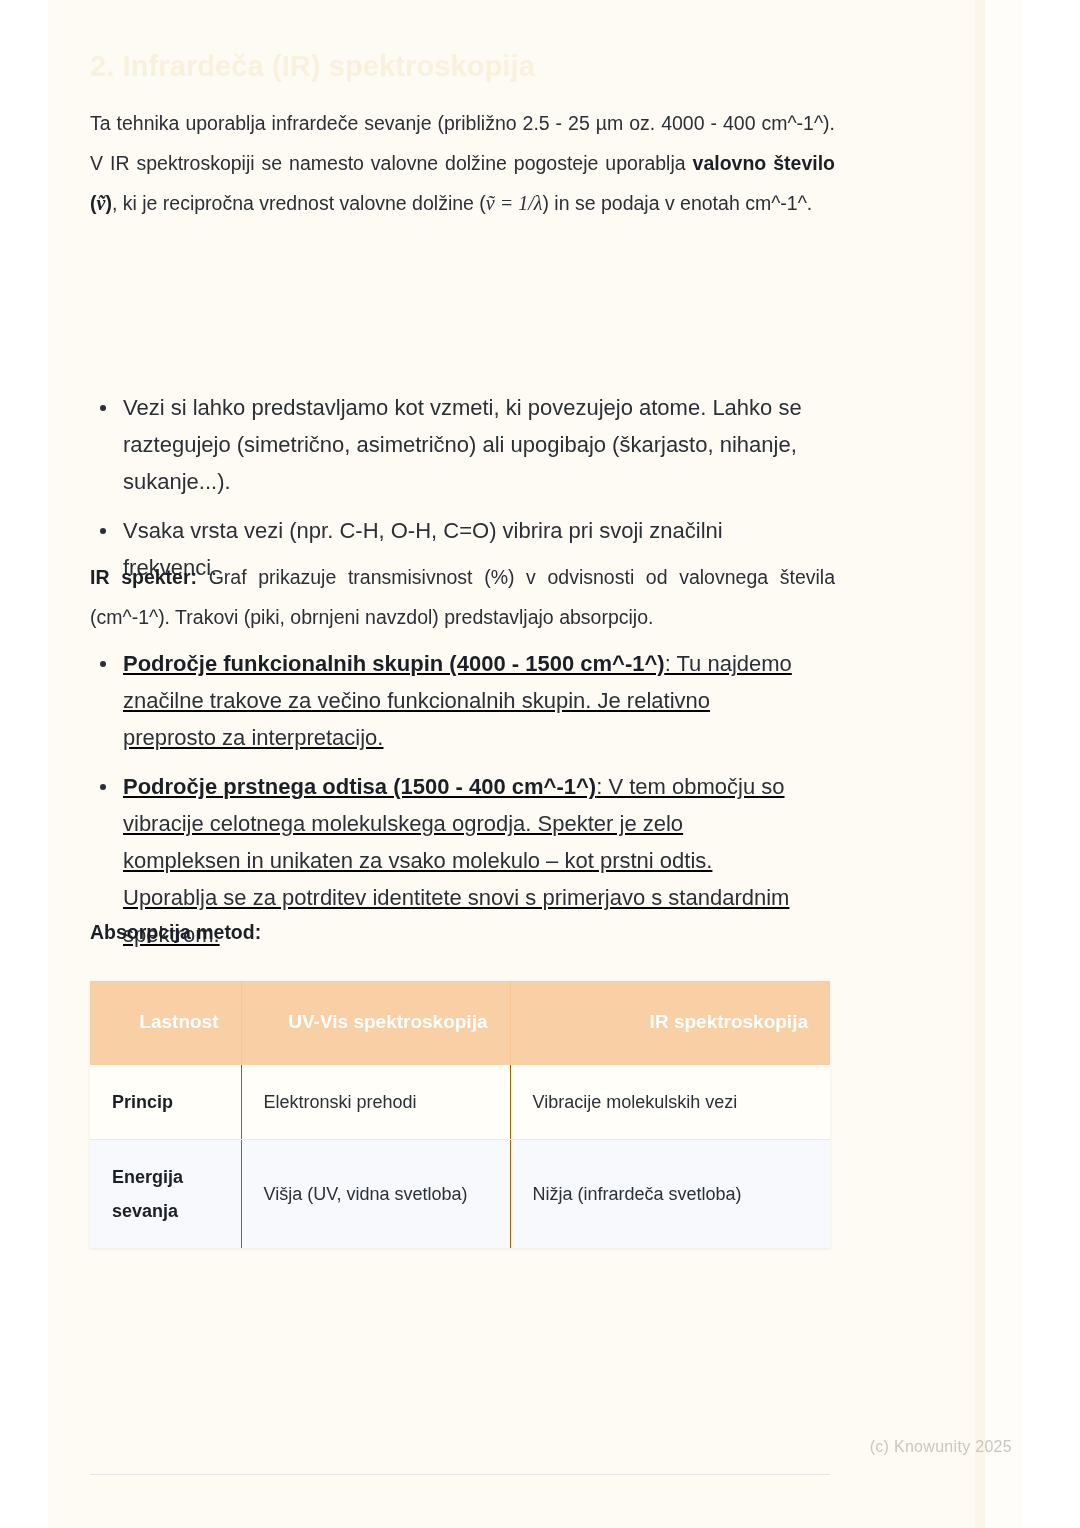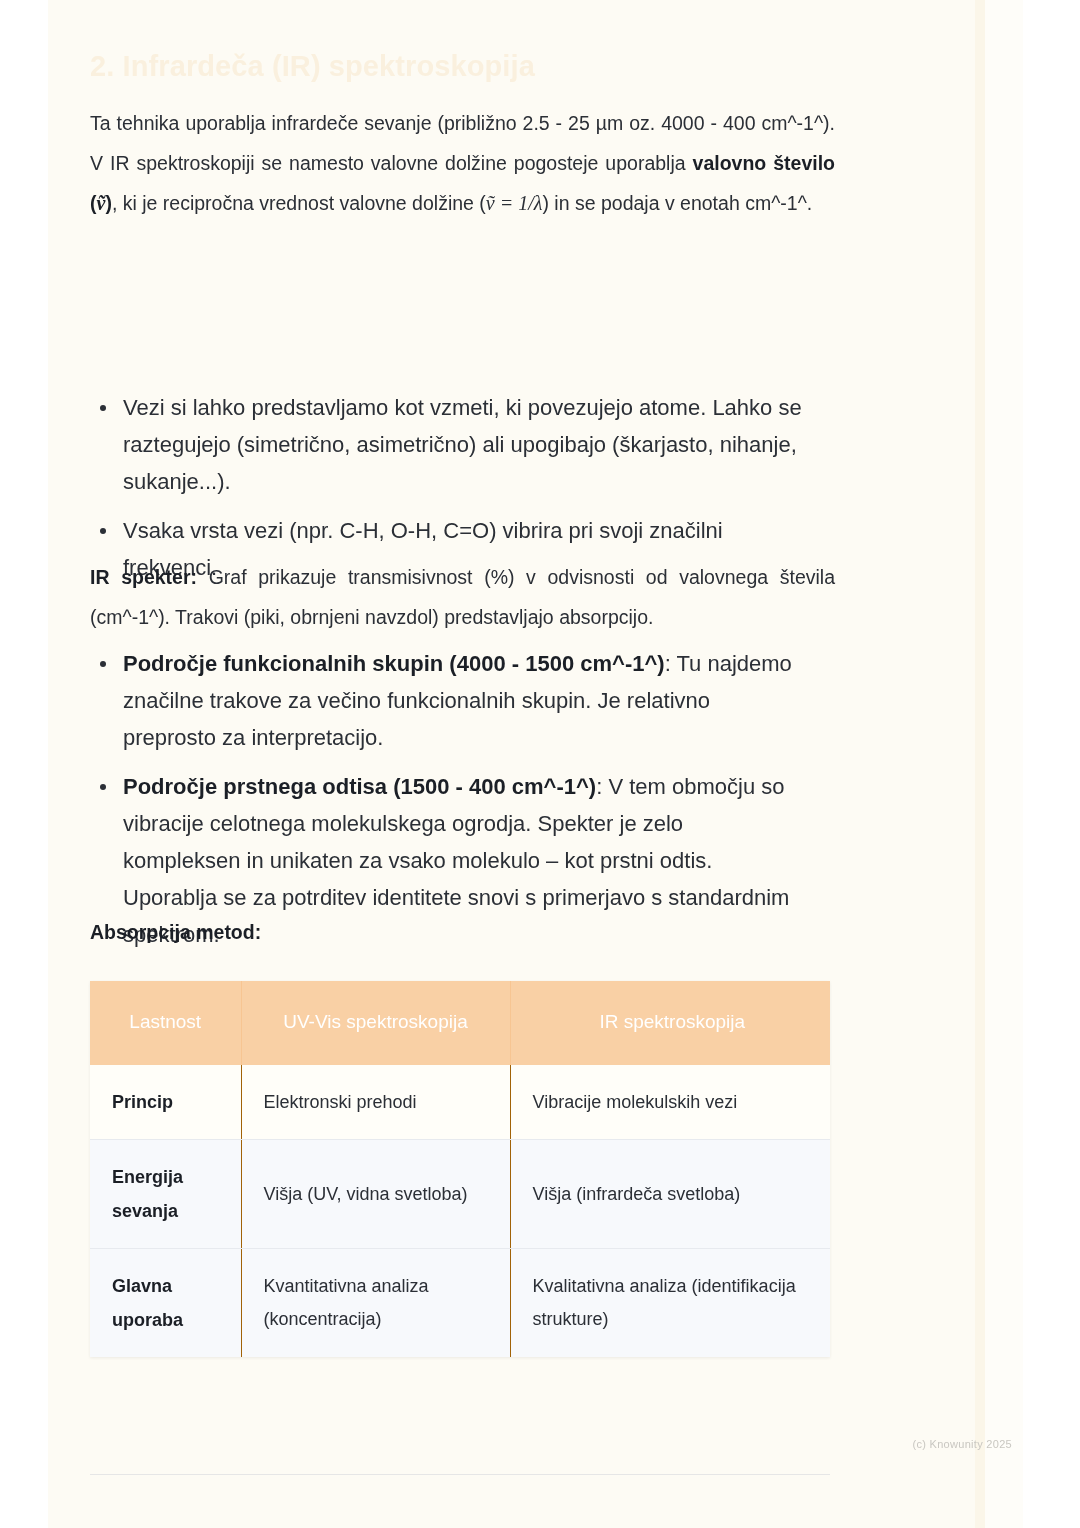--- a/index.html
+++ b/index.html
@@ -145,22 +145,22 @@
     background: #fff;
   }
   table.cmp col.c1 { width: 151px; }
   table.cmp col.c2 { width: 269px; }
   table.cmp col.c3 { width: 320px; }
 
   table.cmp thead th {
     background: #f9d0a5;
     color: #ffffff;
     font-size: 19px;
-    font-weight: 400;
-    text-align: center;
+    font-weight: 700;
+    text-align: right;
     padding: 28px 22px 30px 22px;
     border-right: 1px solid #f7c592;
     vertical-align: middle;
     line-height: 26px;
   }
   table.cmp thead th:last-child { border-right: none; padding-left: 26px; }
 
   table.cmp tbody td {
     font-size: 18px;
     line-height: 33px;
@@ -177,21 +177,21 @@
     color: #1b1f26;
     line-height: 34px;
   }
   table.cmp tbody tr.odd td { background: #fffef9; }
   table.cmp tbody tr.even td { background: #f7f9fc; }
 
   #watermark {
     position: absolute;
     right: 68px;
     top: 1438px;
-    font-size: 11px;
+    font-size: 16px;
     color: #c9c7c1;
     letter-spacing: .3px;
     white-space: nowrap;
   }
   #bottom-rule {
     position: absolute;
     left: 90px;
     top: 1474px;
     width: 740px;
     height: 1px;
@@ -220,21 +220,21 @@
     <ul class="bl">
       <li>Vezi si lahko predstavljamo kot vzmeti, ki povezujejo atome. Lahko se raztegujejo (simetrično, asimetrično) ali upogibajo (škarjasto, nihanje, sukanje...).</li>
       <li>Vsaka vrsta vezi (npr. C-H, O-H, C=O) vibrira pri svoji značilni frekvenci.</li>
     </ul>
   </div>
 
   <div class="col" style="top:557px;">
     <p class="para"><span class="b">IR spekter:</span><span> Graf prikazuje transmisivnost (%) v odvisnosti od valovnega števila (cm^-1^). Trakovi (piki, obrnjeni navzdol) predstavljajo absorpcijo.</span></p>
   </div>
 
-  <div class="col" style="top:645px; width:715px;">
+  <div class="col" style="top:645px; width:715px;text-decoration:underline;">
     <ul class="bl">
       <li><span class="b">Področje funkcionalnih skupin (4000 - 1500 cm^-1^)</span><span>: Tu najdemo značilne trakove za večino funkcionalnih skupin. Je relativno preprosto za interpretacijo.</span></li>
       <li><span class="b">Področje prstnega odtisa (1500 - 400 cm^-1^)</span><span>: V tem območju so vibracije celotnega molekulskega ogrodja. Spekter je zelo kompleksen in unikaten za vsako molekulo – kot prstni odtis. Uporablja se za potrditev identitete snovi s primerjavo s standardnim spektrom.</span></li>
     </ul>
   </div>
 
   <div class="col" style="top:912px;">
     <p class="para noj"><span class="b">Absorpcija metod:</span></p>
   </div>
 
@@ -254,26 +254,21 @@
       </thead>
       <tbody>
         <tr class="odd">
           <td class="rh">Princip</td>
           <td>Elektronski prehodi</td>
           <td>Vibracije molekulskih vezi</td>
         </tr>
         <tr class="even">
           <td class="rh">Energija sevanja</td>
           <td>Višja (UV, vidna svetloba)</td>
-          <td>Višja (infrardeča svetloba)</td>
-        </tr>
-        <tr class="even">
-          <td class="rh">Glavna uporaba</td>
-          <td>Kvantitativna analiza (koncentracija)</td>
-          <td>Kvalitativna analiza (identifikacija strukture)</td>
+          <td>Nižja (infrardeča svetloba)</td>
         </tr>
       </tbody>
     </table>
   </div>
 
   <div id="watermark">(c) Knowunity 2025</div>
   <div id="bottom-rule"></div>
 
 </div>
 

